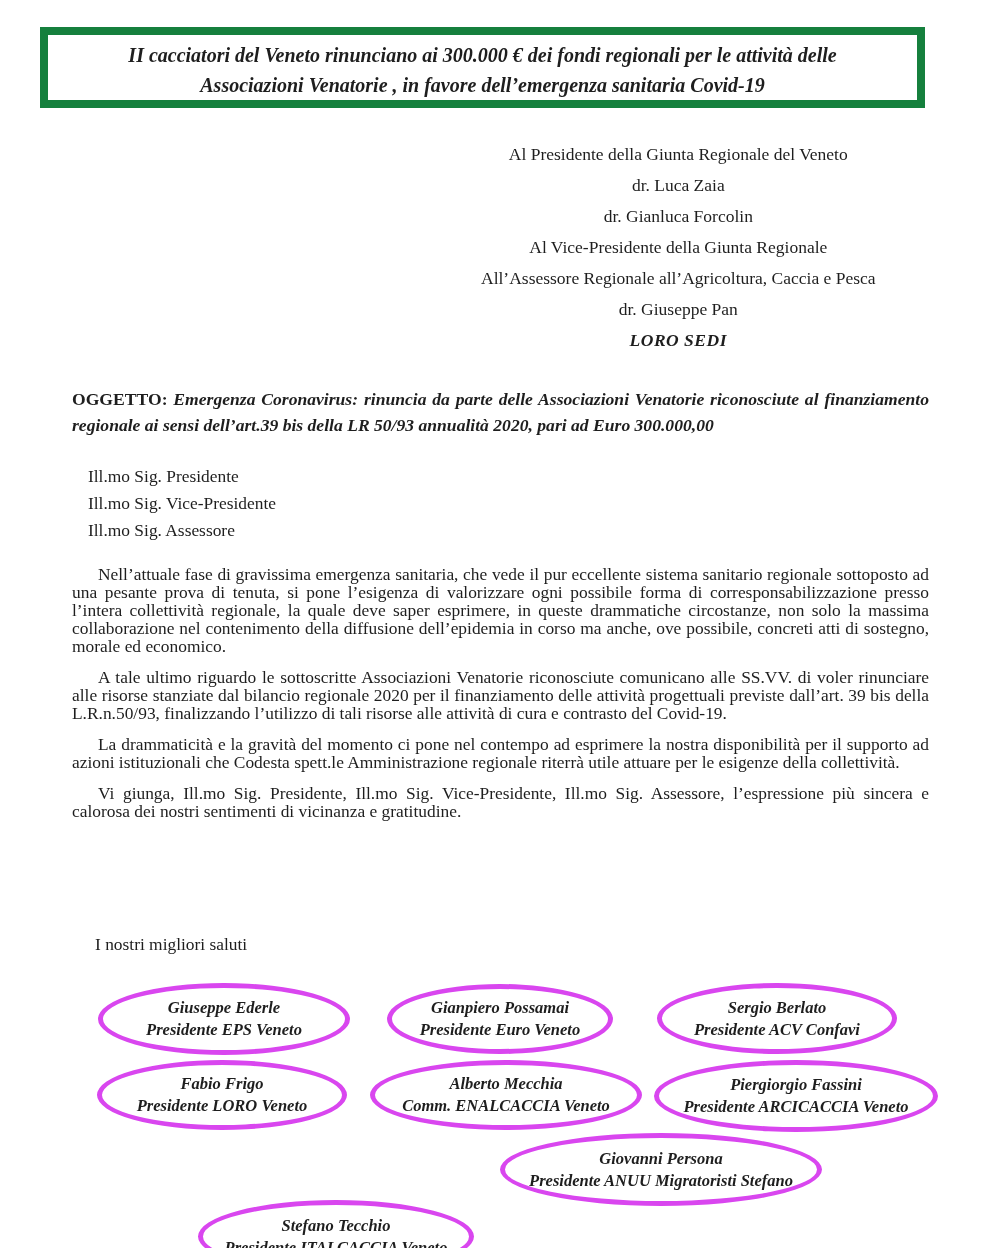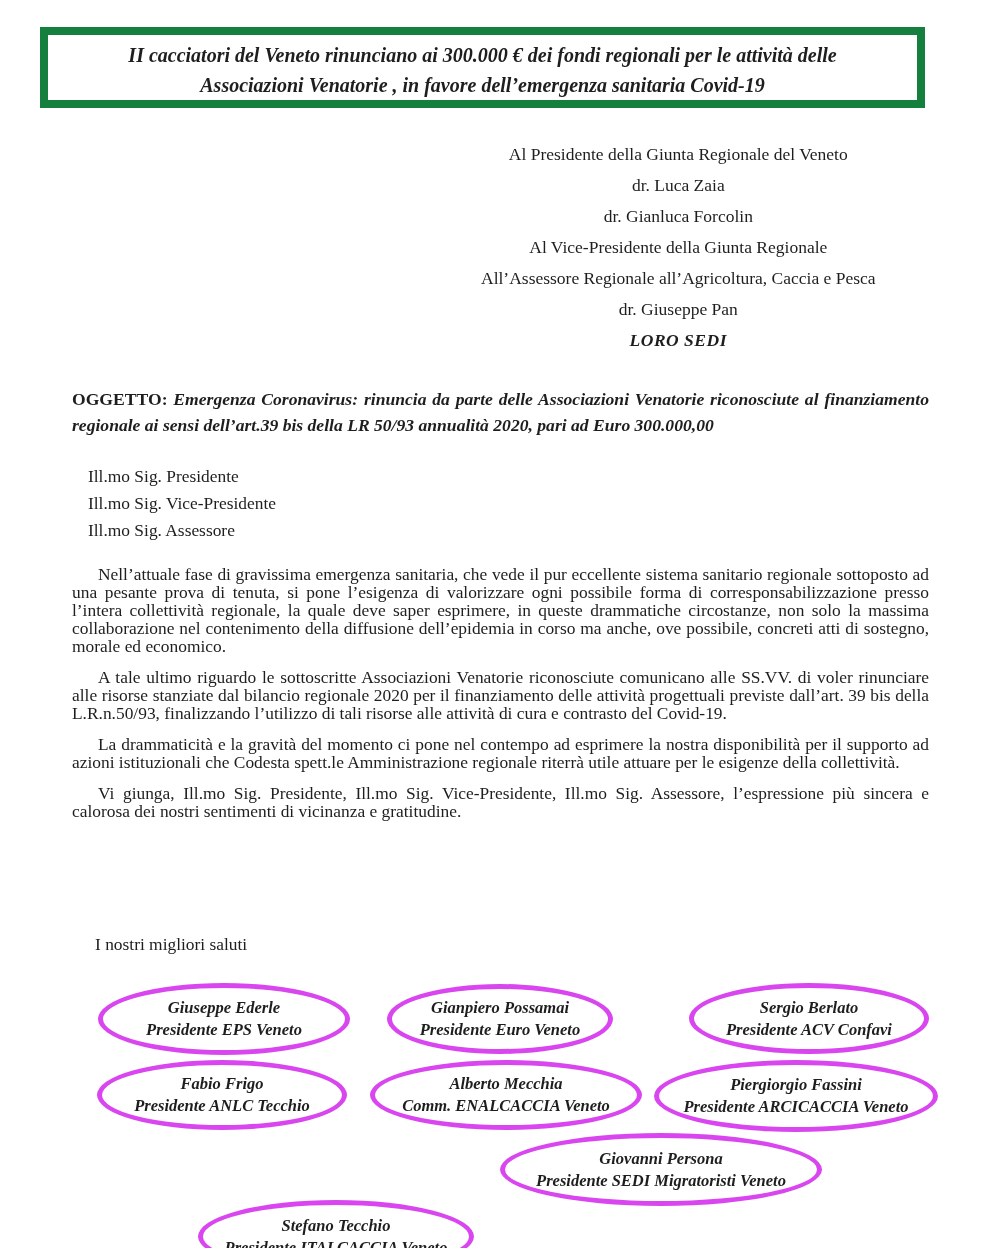--- a/index.html
+++ b/index.html
@@ -53,21 +53,21 @@
     display:flex;flex-direction:column;
     align-items:center;justify-content:center;
     text-align:center;
     font-weight:bold;font-style:italic;
     font-size:16.5px;line-height:22px;
     overflow:visible;
   }
   .oval span{white-space:nowrap;}
   .sig-1{left:98px; top:983px; width:252px;height:72px;}
   .sig-2{left:387px;top:984px; width:226px;height:70px;}
-  .sig-3{left:689px;top:983px; width:240px;height:71px;align-items:center;}
+  .sig-3{left:657px;top:983px; width:240px;height:71px;align-items:center;}
   .sig-4{left:97px; top:1060px;width:250px;height:70px;}
   .sig-5{left:370px;top:1060px;width:272px;height:70px;}
   .sig-6{left:654px;top:1060px;width:284px;height:72px;}
   .sig-7{left:198px;top:1200px;width:276px;height:73px;}
   .sig-8{left:500px;top:1133px;width:322px;height:73px;}
 </style>
 </head>
 <body>
 
 <div class="page">
@@ -114,33 +114,33 @@
     <div class="oval sig-2">
       <span>Gianpiero Possamai</span>
       <span>Presidente Euro Veneto</span>
     </div>
     <div class="oval sig-3">
       <span>Sergio Berlato</span>
       <span>Presidente ACV Confavi</span>
     </div>
     <div class="oval sig-4">
       <span>Fabio Frigo</span>
-      <span>Presidente ANLC Tecchio</span>
+      <span>Presidente LORO Veneto</span>
     </div>
     <div class="oval sig-5">
       <span>Alberto Mecchia</span>
       <span>Comm. ENALCACCIA Veneto</span>
     </div>
     <div class="oval sig-6">
       <span>Piergiorgio Fassini</span>
       <span>Presidente ARCICACCIA Veneto</span>
     </div>
     <div class="oval sig-7">
       <span>Stefano Tecchio</span>
       <span>Presidente ITALCACCIA Veneto</span>
     </div>
     <div class="oval sig-8">
       <span>Giovanni Persona</span>
-      <span>Presidente SEDI Migratoristi Veneto</span>
+      <span>Presidente ANUU Migratoristi Stefano</span>
     </div>
   </div>
 
 </div>
 
 </body></html>

